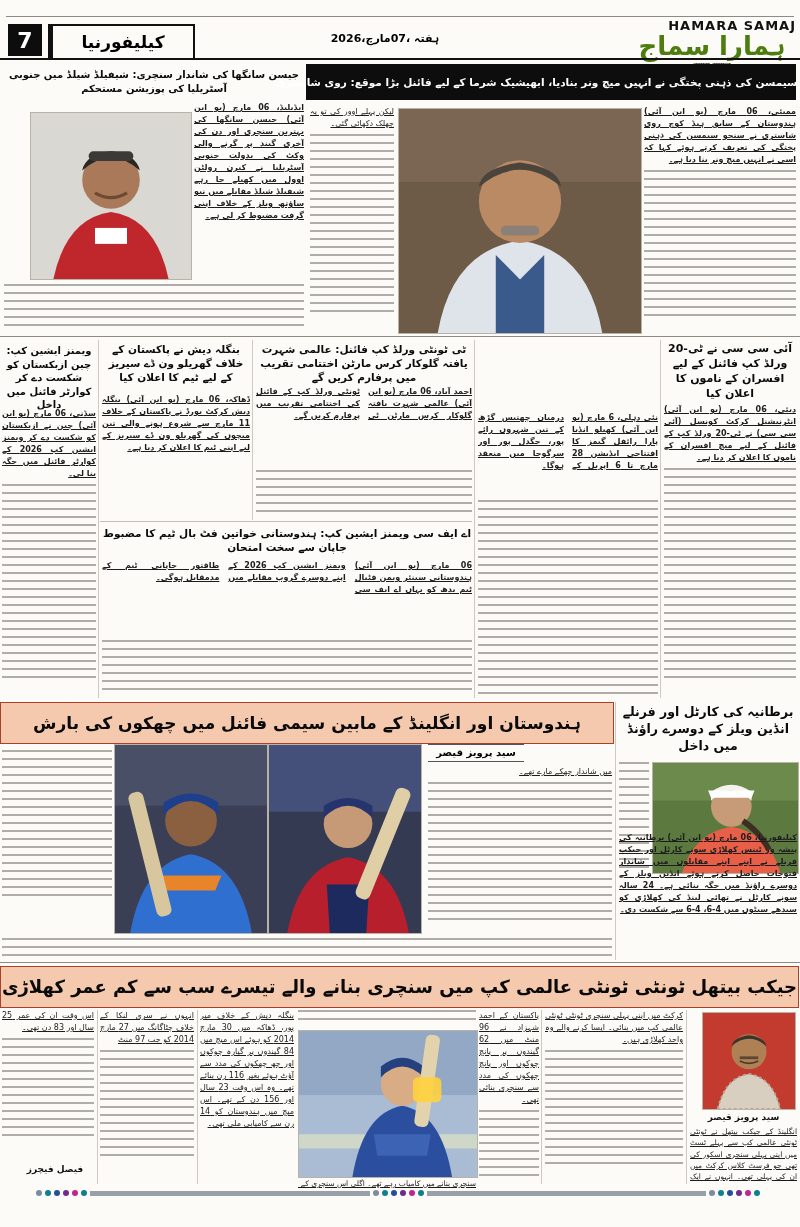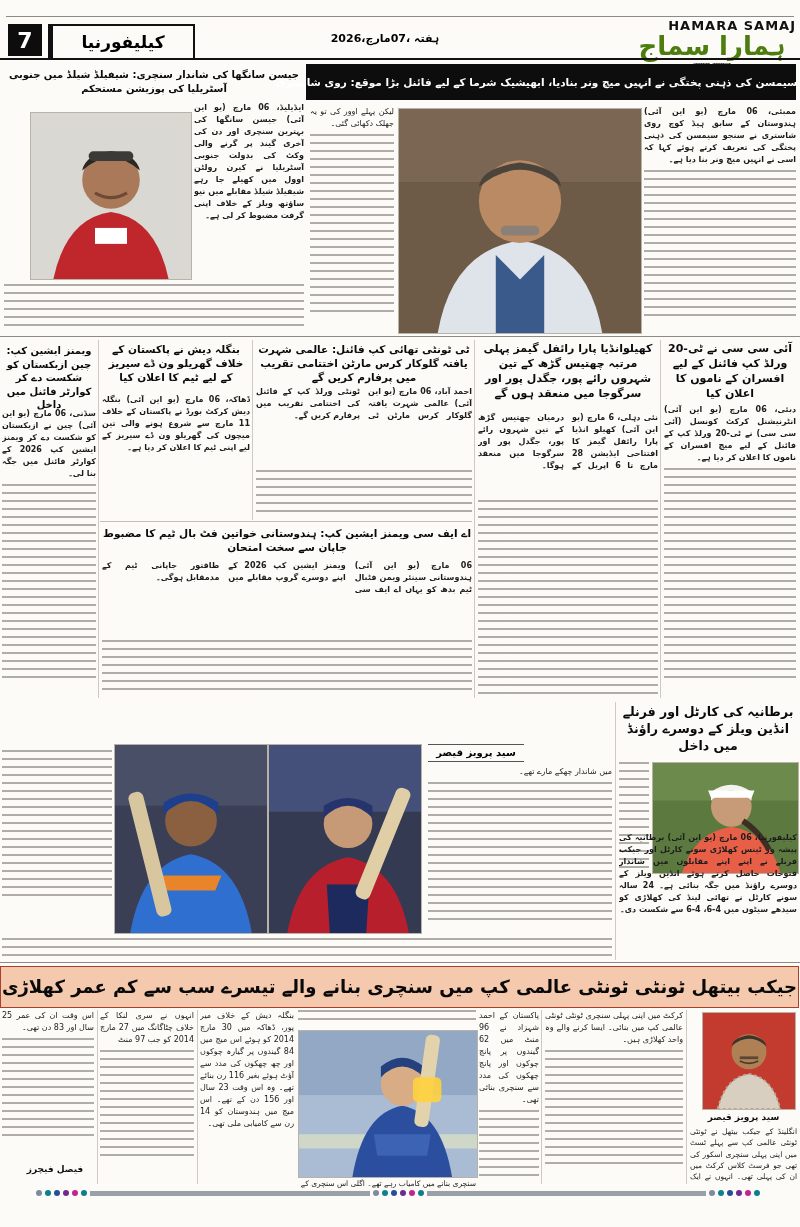--- a/index.html
+++ b/index.html
@@ -1,21 +1,21 @@
 <!DOCTYPE html>
 <html lang="ur"><head>
 <meta charset="utf-8">
 <style>
   html,body{margin:0;padding:0;background:#e8e6e0;}
   .page{position:relative;width:800px;height:1227px;margin:0 auto;background:#fcfbf7;
         font-family:"DejaVu Sans",sans-serif;overflow:hidden;}
   .abs{position:absolute;}
   .ur{direction:rtl;unicode-bidi:plaintext;}
   .hl{font-weight:bold;color:#0a0a0a;text-align:center;line-height:1.35;}
-  .body-col{font-size:8px;line-height:1.5;text-align:justify;color:#1c1c1c;overflow:hidden;}
+  .body-col{font-size:8px;line-height:1.5;text-align:justify;color:#1c1c1c;overflow:hidden;text-decoration:underline;}
   .dateline{font-weight:bold;}
   .greek{background-image:repeating-linear-gradient(to bottom,rgba(62,57,50,.4) 0 1.6px,transparent 1.6px 8px);}
   .rule-h{background:#8f8b84;height:1px;}
   .rule-v{background:#cfc9bf;width:1px;}
   .black-bar{background:#0d0d0d;color:#ffffff;display:flex;align-items:center;justify-content:center;}
   .banner{background:#f5c9ad;border:1px solid #a8402c;display:flex;align-items:center;justify-content:center;}
   .photo{overflow:hidden;border:1px solid #b9b2a6;background:#ccc;}
   .photo svg{display:block;width:100%;height:100%;}
   .byline{font-weight:bold;text-align:center;border-top:1px solid #555;border-bottom:1px solid #555;}
   .caption{font-weight:bold;text-align:center;color:#111;}
@@ -97,47 +97,49 @@
     <div class="greek" style="height:200px;margin-top:4px;"></div>
   </div>
   <div class="abs rule-v" style="left:98px;top:340px;height:358px;"></div>
 
   <div class="abs ur hl" style="left:102px;top:342px;width:148px;font-size:10.5px;">بنگلہ دیش نے پاکستان کے خلاف گھریلو ون ڈے سیریز کے لیے ٹیم کا اعلان کیا</div>
   <div class="abs ur body-col" style="left:102px;top:394px;width:148px;height:124px;">
     <span class="dateline">ڈھاکہ، 06 مارچ (یو این آئی) بنگلہ دیش کرکٹ بورڈ نے پاکستان کے خلاف 11 مارچ سے شروع ہونے والی تین میچوں کی گھریلو ون ڈے سیریز کے لیے اپنی ٹیم کا اعلان کر دیا ہے۔</span>
   </div>
   <div class="abs rule-v" style="left:252px;top:340px;height:180px;"></div>
 
-  <div class="abs ur hl" style="left:256px;top:342px;width:216px;font-size:10.5px;">ٹی ٹونٹی تھائی کپ فائنل: عالمی شہرت یافتہ گلوکار کرس مارٹن اختتامی تقریب میں پرفارم کریں گے</div>
+  <div class="abs ur hl" style="left:256px;top:342px;width:216px;font-size:10.5px;">ٹی ٹونٹی ورلڈ کپ فائنل: عالمی شہرت یافتہ گلوکار کرس مارٹن اختتامی تقریب میں پرفارم کریں گے</div>
   <div class="abs ur body-col" style="left:256px;top:386px;width:216px;height:132px;column-count:2;column-gap:8px;">
     <span class="dateline">احمد آباد، 06 مارچ (یو این آئی) عالمی شہرت یافتہ گلوکار کرس مارٹن ٹی ٹونٹی ورلڈ کپ کے فائنل کی اختتامی تقریب میں پرفارم کریں گے۔</span>
   </div>
   <div class="abs greek" style="left:256px;top:470px;width:216px;height:48px;"></div>
 
   <div class="abs rule-h" style="left:100px;top:521px;width:372px;background:#c4beb2;"></div>
   <div class="abs ur hl" style="left:102px;top:526px;width:370px;font-size:10.5px;">اے ایف سی ویمنز ایشین کپ: ہندوستانی خواتین فٹ بال ٹیم کا مضبوط جاپان سے سخت امتحان</div>
   <div class="abs ur body-col" style="left:102px;top:560px;width:370px;height:136px;column-count:3;column-gap:9px;">
     <span class="dateline">06 مارچ (یو این آئی) ہندوستانی سینئر ویمن فٹبال ٹیم بدھ کو یہاں اے ایف سی ویمنز ایشین کپ 2026 کے اپنے دوسرے گروپ مقابلے میں طاقتور جاپانی ٹیم کے مدمقابل ہوگی۔</span>
   </div>
   <div class="abs greek" style="left:102px;top:640px;width:370px;height:56px;"></div>
   <div class="abs rule-v" style="left:474px;top:340px;height:358px;"></div>
 
-  <div class="abs ur hl" style="left:478px;top:342px;width:180px;font-size:11px;">کھیلوانڈیا پارا رائفل گیمز پہلی مرتبہ چھتیس گڑھ کے تین شہروں رائے پور، جگدل پور اور سرگوجا میں منعقد ہوں گے</div>
   <div class="abs ur body-col" style="left:478px;top:412px;width:180px;height:284px;column-count:2;column-gap:8px;">
     <span class="dateline">نئی دہلی، 6 مارچ (یو این آئی) کھیلو انڈیا پارا رائفل گیمز کا افتتاحی ایڈیشن 28 مارچ تا 6 اپریل کے درمیان چھتیس گڑھ کے تین شہروں رائے پور، جگدل پور اور سرگوجا میں منعقد ہوگا۔</span>
   </div>
   <div class="abs greek" style="left:478px;top:500px;width:180px;height:196px;"></div>
   <div class="abs rule-v" style="left:660px;top:340px;height:358px;"></div>
 
   <div class="abs ur hl" style="left:664px;top:342px;width:132px;font-size:11px;">آئی سی سی نے ٹی-20 ورلڈ کپ فائنل کے لیے افسران کے ناموں کا اعلان کیا</div>
   <div class="abs ur body-col" style="left:664px;top:404px;width:132px;height:292px;">
     <span class="dateline">دبئی، 06 مارچ (یو این آئی) انٹرنیشنل کرکٹ کونسل (آئی سی سی) نے ٹی-20 ورلڈ کپ کے فائنل کے لیے میچ افسران کے ناموں کا اعلان کر دیا ہے۔</span>
     <div class="greek" style="height:210px;margin-top:4px;"></div>
   </div>
 
+  <div class="abs banner ur" style="left:0;top:702px;width:612px;height:40px;">
+    <span class="hl" style="font-size:17px;white-space:nowrap;">ہندوستان اور انگلینڈ کے مابین سیمی فائنل میں چھکوں کی بارش</span>
+  </div>
 
   <div class="abs ur body-col" style="left:2px;top:746px;width:110px;height:212px;">
     <div class="greek" style="height:150px;margin-top:4px;"></div>
   </div>
 
   <div class="abs photo" style="left:114px;top:744px;width:152px;height:188px;">
     <svg viewBox="0 0 100 124" preserveAspectRatio="none">
       <rect width="100" height="124" fill="#3a3f55"></rect>
       <rect x="0" y="0" width="100" height="40" fill="#4a4f68"></rect>
       <path d="M10 124 Q18 78 50 72 Q82 78 90 124 Z" fill="#2f6fd0"></path>

